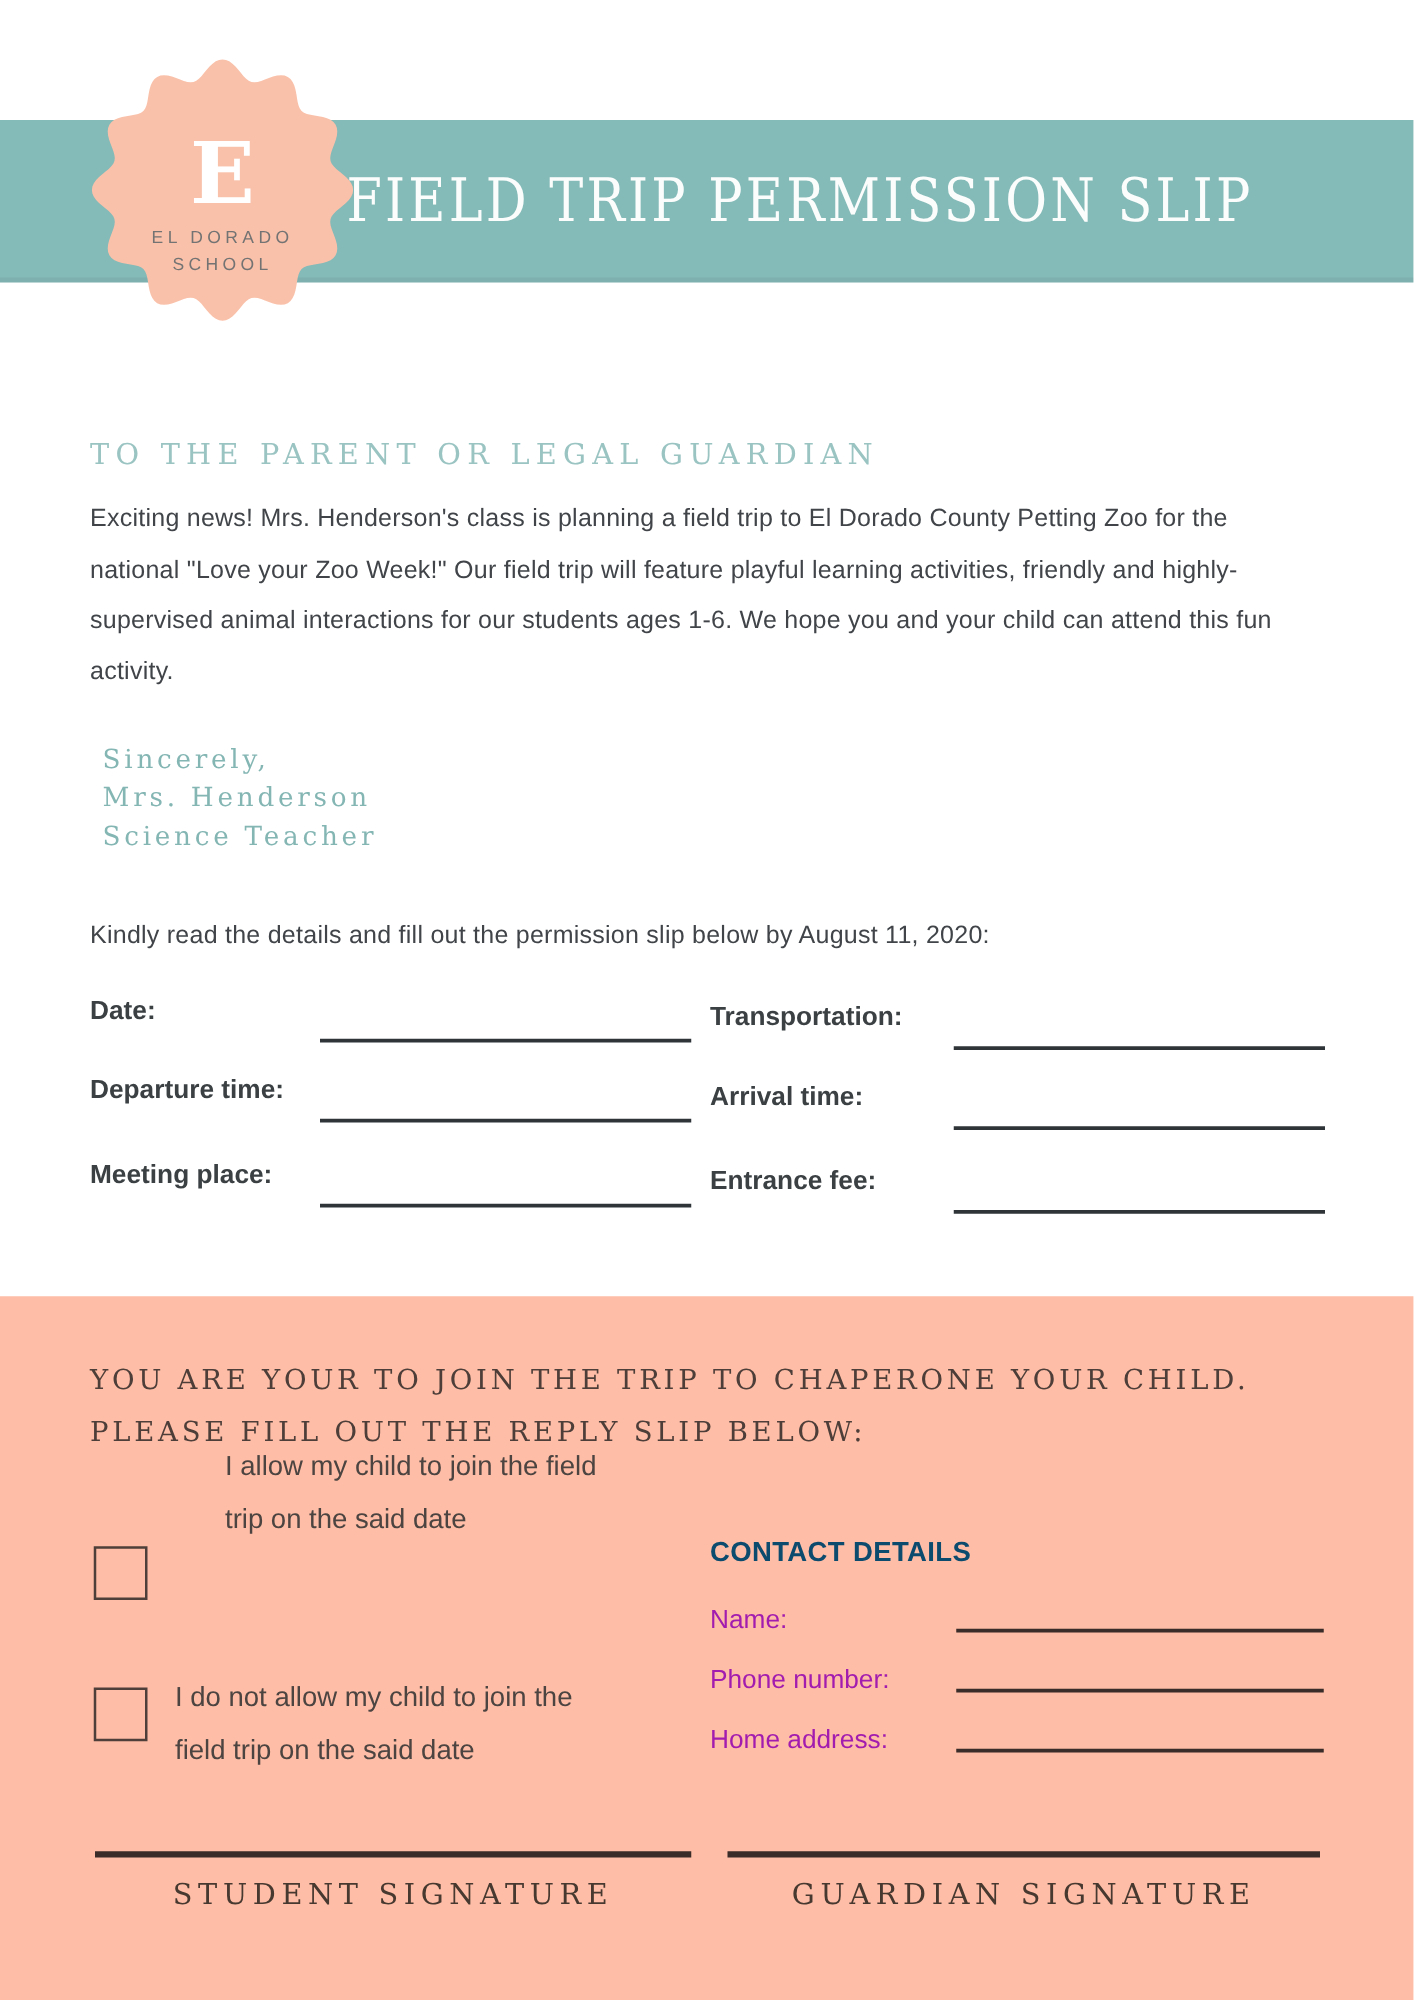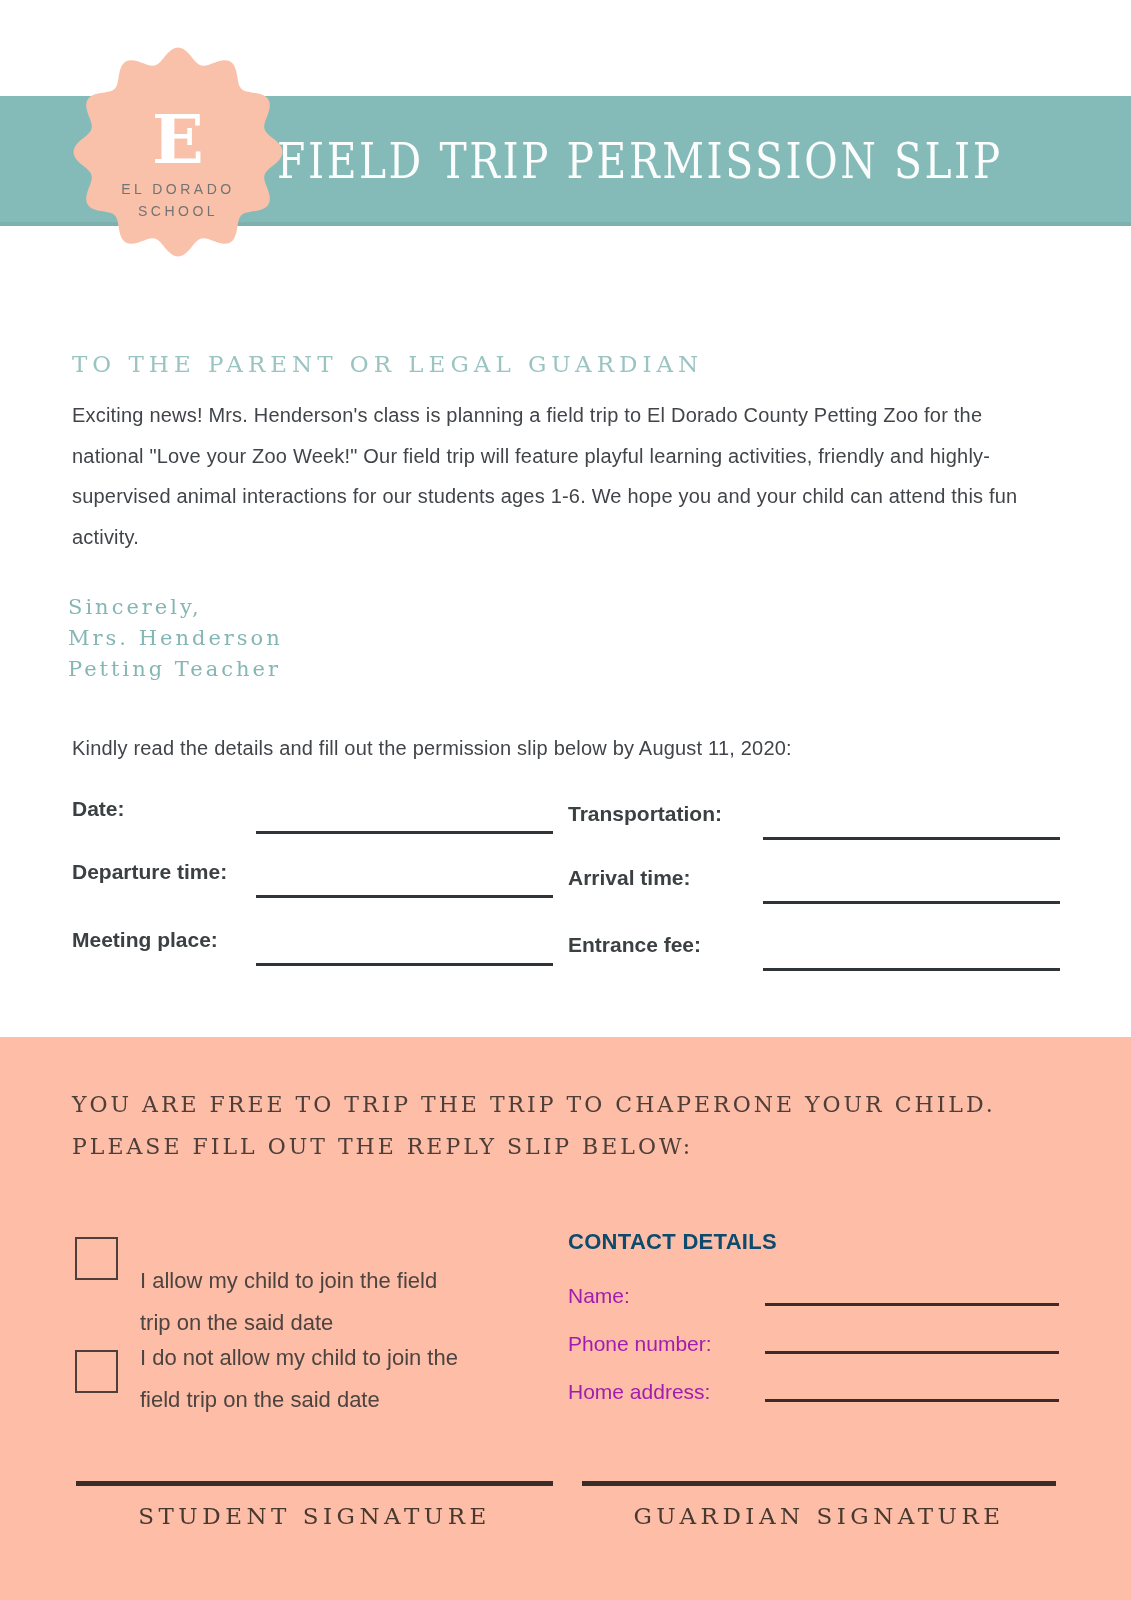--- a/index.html
+++ b/index.html
@@ -31,21 +31,21 @@
   .badge-path{fill:var(--peach-badge);}
   .badge-initial{position:absolute;left:0;top:52px;width:210px;text-align:center;
                  font-family:"DejaVu Serif",serif;font-weight:700;font-size:68px;color:#ffffff;}
   .badge-line{position:absolute;left:0;width:210px;text-align:center;color:#737373;
               font-size:14px;letter-spacing:3.5px;}
   .badge-line1{top:134px;} .badge-line2{top:156px;}
 
   
   .salutation{left:72px;top:332px;font-size:23px;letter-spacing:5px;color:var(--teal-text);white-space:nowrap;margin-top:19px;}
   .letter-body{left:72px;top:395px;width:958px;font-size:20px;line-height:40.5px;letter-spacing:0.2px;color:var(--ink);}
-  .closing{left:68px;top:592px;font-size:21px;letter-spacing:3px;line-height:31px;color:var(--teal-text-deep);}
+  .closing{left:82px;top:592px;font-size:21px;letter-spacing:3px;line-height:31px;color:var(--teal-text-deep);}
   .instruction{left:72px;top:737px;font-size:20px;letter-spacing:0.2px;color:var(--ink);}
 
   
   .flabel{position:absolute;font-weight:700;font-size:21px;color:#3B4043;white-space:nowrap;}
   .wline{position:absolute;height:3px;background:var(--line-dark);}
 
   
   .reply-section{position:absolute;left:0;top:1037px;width:1131px;height:563px;background:var(--peach-bg);}
   .reply-heading{position:absolute;left:72px;font-size:22px;letter-spacing:3px;color:var(--warm-ink);white-space:nowrap;}
   .checkbox{position:absolute;width:43px;height:43px;border:2px solid #4E3F3A;background:transparent;cursor:pointer;}
@@ -72,45 +72,45 @@
     <div class="badge-initial slab">E</div>
     <div class="badge-line badge-line1">EL DORADO</div>
     <div class="badge-line badge-line2">SCHOOL</div>
   </div>
 
   <div class="abs salutation slab">TO THE PARENT OR LEGAL GUARDIAN</div>
   <p class="abs letter-body">Exciting news! Mrs. Henderson's class is planning a field trip to El Dorado County Petting Zoo for the national "Love your Zoo Week!" Our field trip will feature playful learning activities, friendly and highly-supervised animal interactions for our students ages 1-6. We hope you and your child can attend this fun activity.</p>
   <div class="abs closing slab">
     <div>Sincerely,</div>
     <div>Mrs. Henderson</div>
-    <div>Petting Teacher</div>
+    <div>Science Teacher</div>
   </div>
   <div class="abs instruction">Kindly read the details and fill out the permission slip below by August 11, 2020:</div>
 
   <span class="flabel" style="left:72px;top:797px;">Date:</span>
   <span class="wline" style="left:256px;top:831px;width:297px;"></span>
   <span class="flabel" style="left:72px;top:860px;">Departure time:</span>
   <span class="wline" style="left:256px;top:895px;width:297px;"></span>
   <span class="flabel" style="left:72px;top:928px;">Meeting place:</span>
   <span class="wline" style="left:256px;top:963px;width:297px;"></span>
 
   <span class="flabel" style="left:568px;top:802px;">Transportation:</span>
   <span class="wline" style="left:763px;top:837px;width:297px;"></span>
   <span class="flabel" style="left:568px;top:866px;">Arrival time:</span>
   <span class="wline" style="left:763px;top:901px;width:297px;"></span>
   <span class="flabel" style="left:568px;top:933px;">Entrance fee:</span>
   <span class="wline" style="left:763px;top:968px;width:297px;"></span>
 
   <section class="reply-section"></section>
 
-  <div class="reply-heading slab" style="top:1092px;">YOU ARE FREE TO TRIP THE TRIP TO CHAPERONE YOUR CHILD.</div>
+  <div class="reply-heading slab" style="top:1092px;">YOU ARE YOUR TO JOIN THE TRIP TO CHAPERONE YOUR CHILD.</div>
   <div class="reply-heading slab" style="top:1134px;">PLEASE FILL OUT THE REPLY SLIP BELOW:</div>
 
   <span class="checkbox" style="left:75px;top:1237px;"></span>
-  <div class="optlabel" style="top:1260px;">
+  <div class="optlabel" style="top:1152px;margin-left:40px;">
     <div>I allow my child to join the field</div>
     <div>trip on the said date</div>
   </div>
 
   <span class="checkbox" style="left:75px;top:1350px;"></span>
   <div class="optlabel" style="top:1337px;">
     <div>I do not allow my child to join the</div>
     <div>field trip on the said date</div>
   </div>
 

